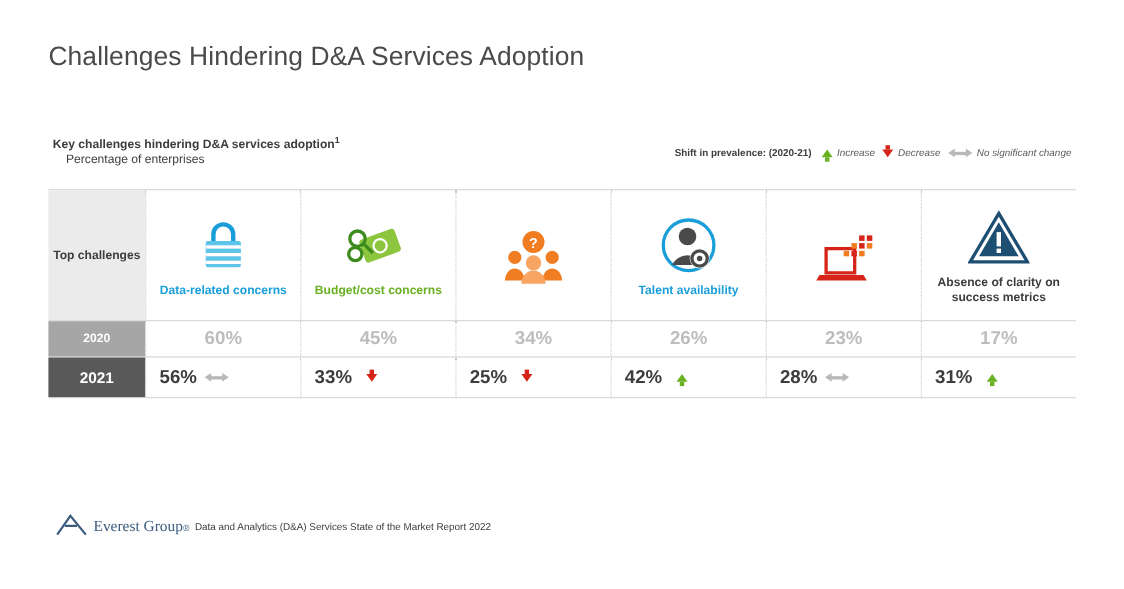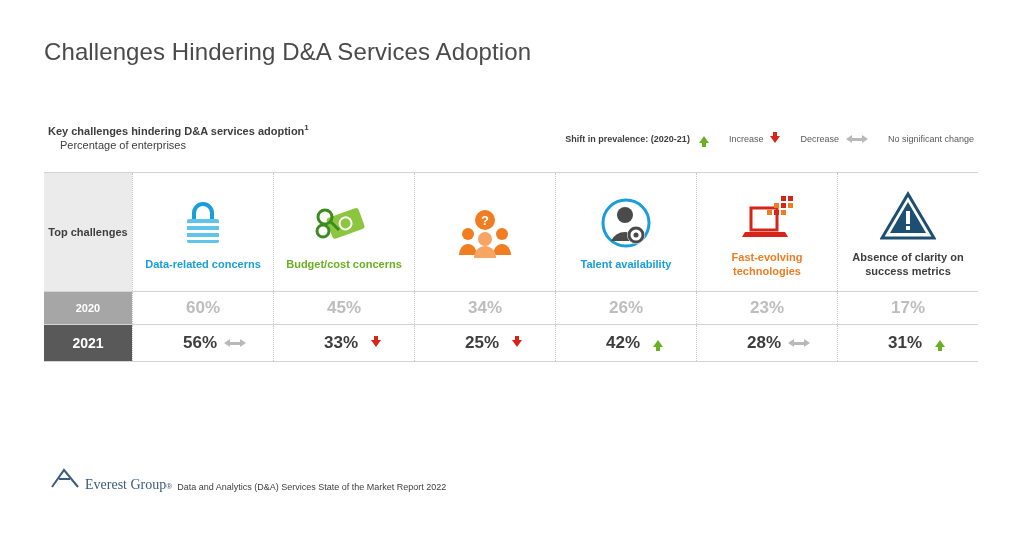--- a/index.html
+++ b/index.html
@@ -52,21 +52,22 @@
   }
   .legend .lg-title {
     font-weight: bold;
     color: #3d3d3d;
     font-size: 9px;
     margin-right: 2px;
   }
   .legend .lg-item {
     display: flex;
     align-items: center;
-    gap: 20px;
+    gap: 4px;
+    font-style: italic;
   }
   .arrow-up {
     width: 0; height: 0;
     border-left: 5px solid transparent;
     border-right: 5px solid transparent;
     border-bottom: 7px solid #6ab023;
     position: relative;
   }
   .arrow-up::after {
     content: "";
@@ -185,21 +186,20 @@
     justify-content: center;
   }
   .v2020 {
     font-size: 17px;
     font-weight: bold;
     color: #bdbdbd;
   }
   .v2021-wrap {
     display: flex;
     align-items: center;
-    justify-content: center;
     gap: 6px;
     width: 100%;
     padding-left: 24px;
   }
   .v2021 {
     font-size: 17px;
     font-weight: bold;
     color: #3d3d3d;
   }
   .trend {
@@ -208,21 +208,21 @@
     align-items: center;
     justify-content: center;
   }
 
   
   .footer {
     position: absolute;
     left: 50px;
     bottom: 42px;
     display: flex;
-    align-items: flex-end;
+    align-items: center;
     gap: 5px;
   }
   .eg-logo {
     display: flex;
     align-items: baseline;
   }
   .eg-name {
     font-size: 14px;
     color: #3b5c7e;
     font-family: "Liberation Serif", serif;
@@ -335,21 +335,20 @@
           <rect x="44" y="6" width="5" height="5" fill="#d62419"></rect>
           <rect x="51" y="6" width="5" height="5" fill="#d62419"></rect>
           <rect x="44" y="13" width="5" height="5" fill="#d62419"></rect>
           <rect x="37" y="13" width="5" height="5" fill="#f07d22"></rect>
           <rect x="51" y="13" width="5" height="5" fill="#f07d22"></rect>
           <rect x="37" y="20" width="5" height="5" fill="#d62419"></rect>
           <rect x="44" y="20" width="5" height="5" fill="#f07d22"></rect>
           <rect x="30" y="20" width="5" height="5" fill="#f07d22"></rect>
         </svg>
       </div>
-      <div class="chal-title" style="color:#f07d22">Fast-evolving technologies</div>
     </div>
 
     <div class="cell col-data">
       <div class="icon-wrap">
         <svg width="56" height="52" viewBox="0 0 56 52">
           <path d="M28 4 L54 48 H2 Z" fill="none" stroke="#1c4f72" stroke-width="3"></path>
           <path d="M28 12 L46 43 H10 Z" fill="#1c4f72"></path>
           <rect x="26" y="21" width="4" height="13" fill="#ffffff"></rect>
           <rect x="26" y="36" width="4" height="4" fill="#ffffff"></rect>
         </svg>

